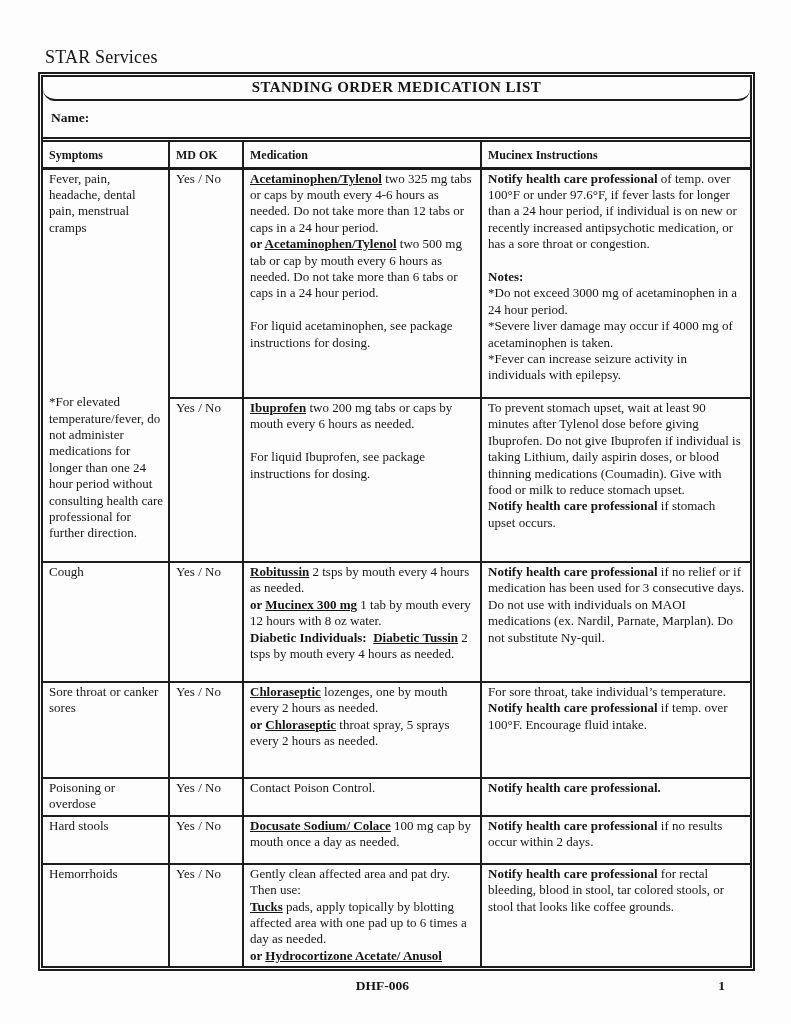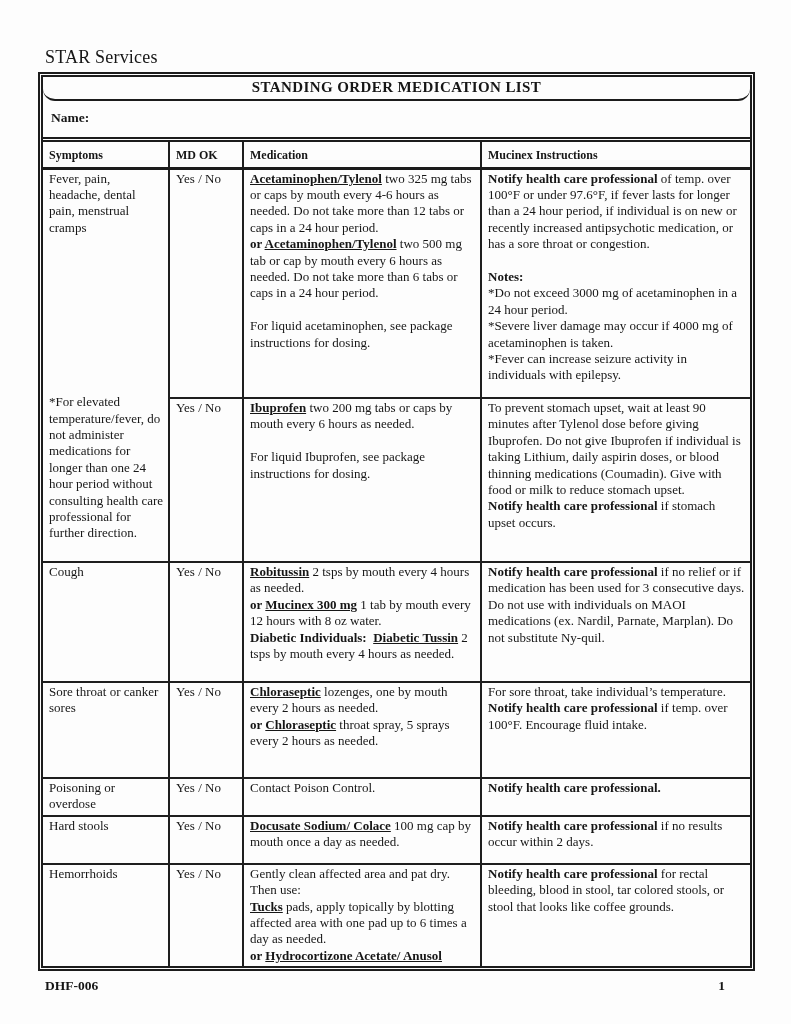--- a/index.html
+++ b/index.html
@@ -90,21 +90,21 @@
   .u { text-decoration: underline; }
 
   .footer {
     width: 717px;
     display: flex;
     margin-top: 7px;
     font-weight: bold;
     font-size: 13.5px;
   }
   .footer > span { flex: 1; }
-  .f-left   { text-align: left; padding-left: 7px; }
+  .f-left   { text-align: right; padding-left: 7px; margin-left: 48px; }
   .f-center { text-align: center; }
   .f-right  { text-align: right; padding-right: 30px; }
 </style>
 </head>
 <body>
 
 <div class="page">
 
   <h1 class="brand">STAR Services</h1>
 

